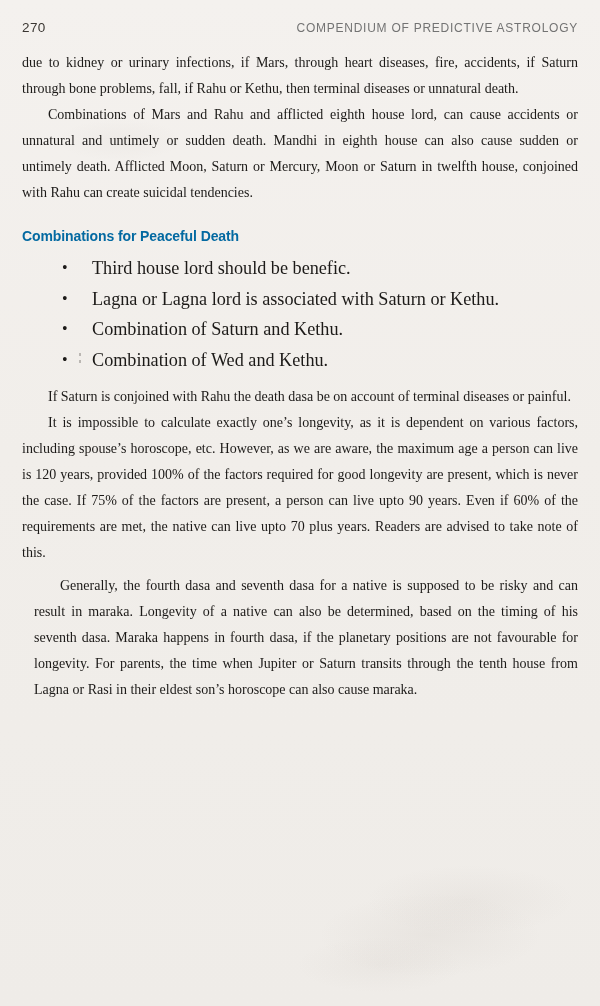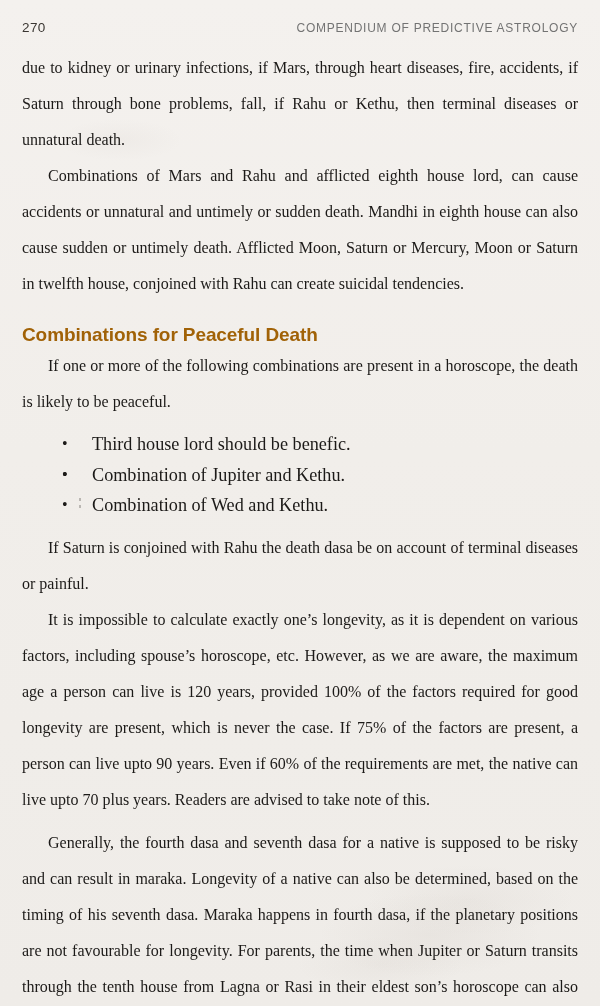--- a/index.html
+++ b/index.html
@@ -66,41 +66,42 @@
   
   .column {
     position: absolute;
     top: 50px;
     left: 22px;
     width: 556px;
   }
 
   p.body {
     margin: 0;
-    font-size: 16px;
-    line-height: 36px;
+    font-size: 14px;
+    line-height: 26px;
     text-align: justify;
     text-justify: inter-word;
     color: #1c1a18;
     -webkit-font-smoothing: antialiased;
   }
   p.body.indent {
     text-indent: 26px;
   }
   p.gap-before {
     margin-top: 7px;
+    margin-left: 12px;
   }
 
   h2.section {
     margin: 22px 0 2px 0;
     font-family: "Liberation Sans", sans-serif;
     font-weight: bold;
-    font-size: 19px;
+    font-size: 14px;
     letter-spacing: -0.1px;
-    color: #a16207;
+    color: #0369a1;
   }
 
   ul.bullets {
     list-style: none;
     margin: 9px 0 9px 0;
     padding: 0;
   }
   ul.bullets li {
     position: relative;
     padding-left: 70px;
@@ -146,33 +147,33 @@
   </div>
 
   <div class="column">
 
     <p class="body">due to kidney or urinary infections, if Mars, through heart diseases, fire, accidents, if Saturn through bone problems, fall, if Rahu or Kethu, then terminal diseases or unnatural death.</p>
 
     <p class="body indent">Combinations of Mars and Rahu and afflicted eighth house lord, can cause accidents or unnatural and untimely or sudden death. Mandhi in eighth house can also cause sudden or untimely death. Afflicted Moon, Saturn or Mercury, Moon or Saturn in twelfth house, conjoined with Rahu can create suicidal tendencies.</p>
 
     <h2 class="section">Combinations for Peaceful Death</h2>
 
-    <p class="body indent">If one or more of the following combinations are present in a horoscope, the death is likely to be peaceful.</p>
 
     <ul class="bullets">
       <li>
         <span class="bullet-dot">•</span>
         <span>Third house lord should be benefic.</span>
       </li>
       <li>
         <span class="bullet-dot">•</span>
+        <span>Lagna or Lagna lord is associated with Saturn or Kethu.</span>
       </li>
       <li>
         <span class="bullet-dot">•</span>
-        <span>Combination of Jupiter and Kethu.</span>
+        <span>Combination of Saturn and Kethu.</span>
       </li>
       <li>
         <span class="bullet-dot">•</span>
         <span class="speck"></span>
         <span>Combination of Wed and Kethu.</span>
       </li>
     </ul>
 
     <p class="body indent">If Saturn is conjoined with Rahu the death dasa be on account of terminal diseases or painful.</p>
 

